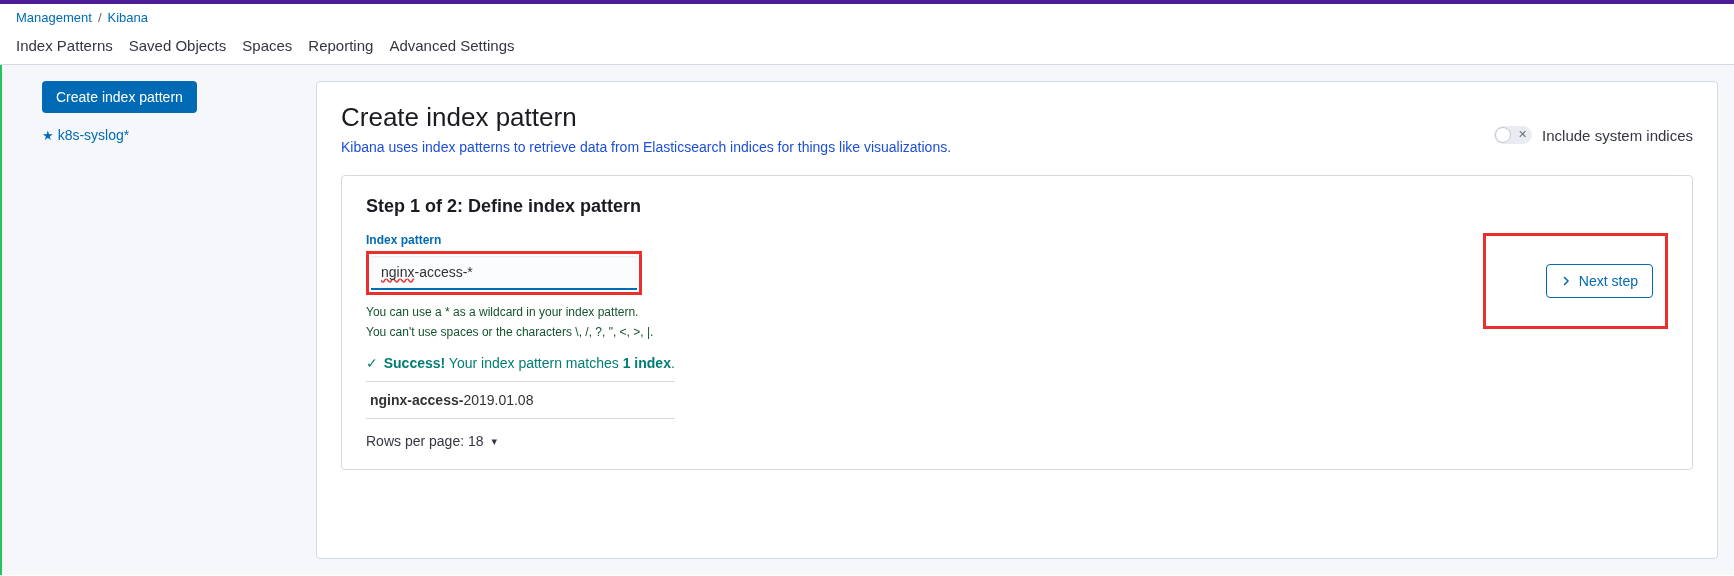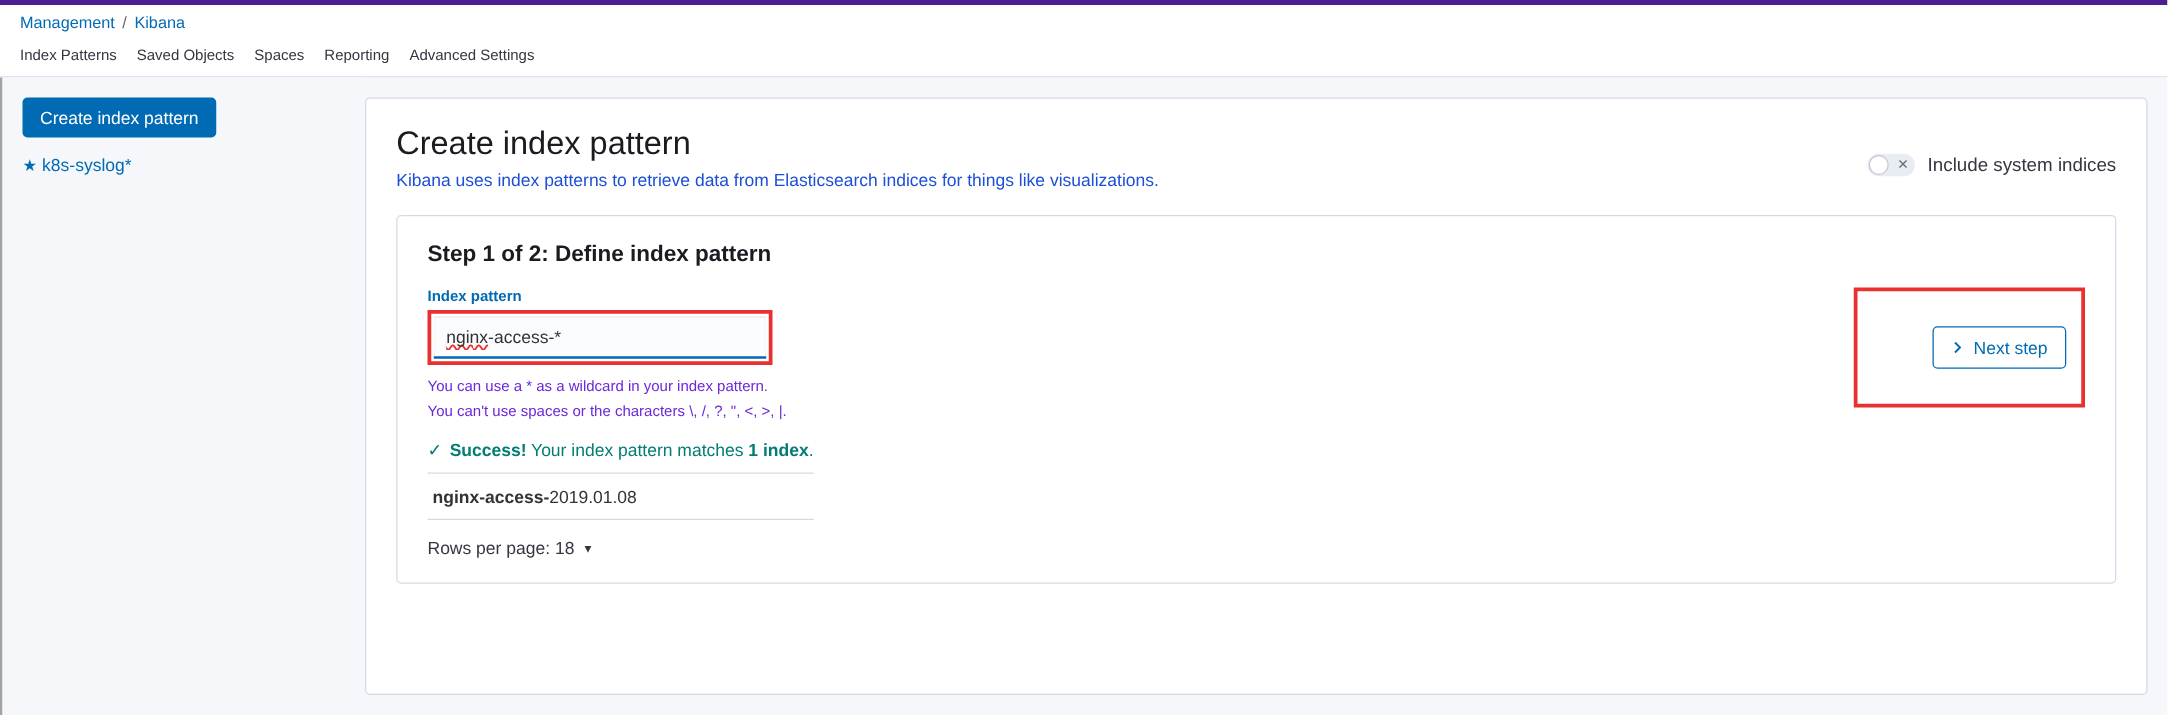--- a/index.html
+++ b/index.html
@@ -32,28 +32,29 @@
       margin: 0 6px;
       color: #666;
     }
     .tabs {
       display: flex;
       gap: 16px;
     }
     .tab {
       padding: 8px 0 10px 0;
       color: #343741;
-      font-size: 12px;
+      font-size: 15px;
       cursor: pointer;
     }
     .content-wrap {
       display: flex;
       background: #f5f7fa;
       min-height: 510px;
-      border-left: 2px solid #a3a3a3;
+      border-left: 2px solid #22c55e;
+      padding-left: 24px;
     }
     .sidebar {
       width: 290px;
       padding: 16px;
       background: #f5f7fa;
     }
     .create-btn {
       background: #006bb4;
       color: #fff;
       border: none;
@@ -173,21 +174,21 @@
       border-bottom: 2px solid #006bb4;
       box-shadow: 0 1px 2px rgba(0,0,0,0.08) inset;
       outline: none;
       background: #fbfcfd;
     }
     .spell-under {
       text-decoration: underline wavy #e8312f;
       text-decoration-skip-ink: none;
     }
     .help-text {
-      color: #6d28d9;
+      color: #14532d;
       font-size: 12px;
       margin-top: 8px;
       line-height: 1.5;
     }
     .action-side {
       display: flex;
       align-items: flex-start;
       border-radius: 19px;
     }
     .highlight-red-btn {

